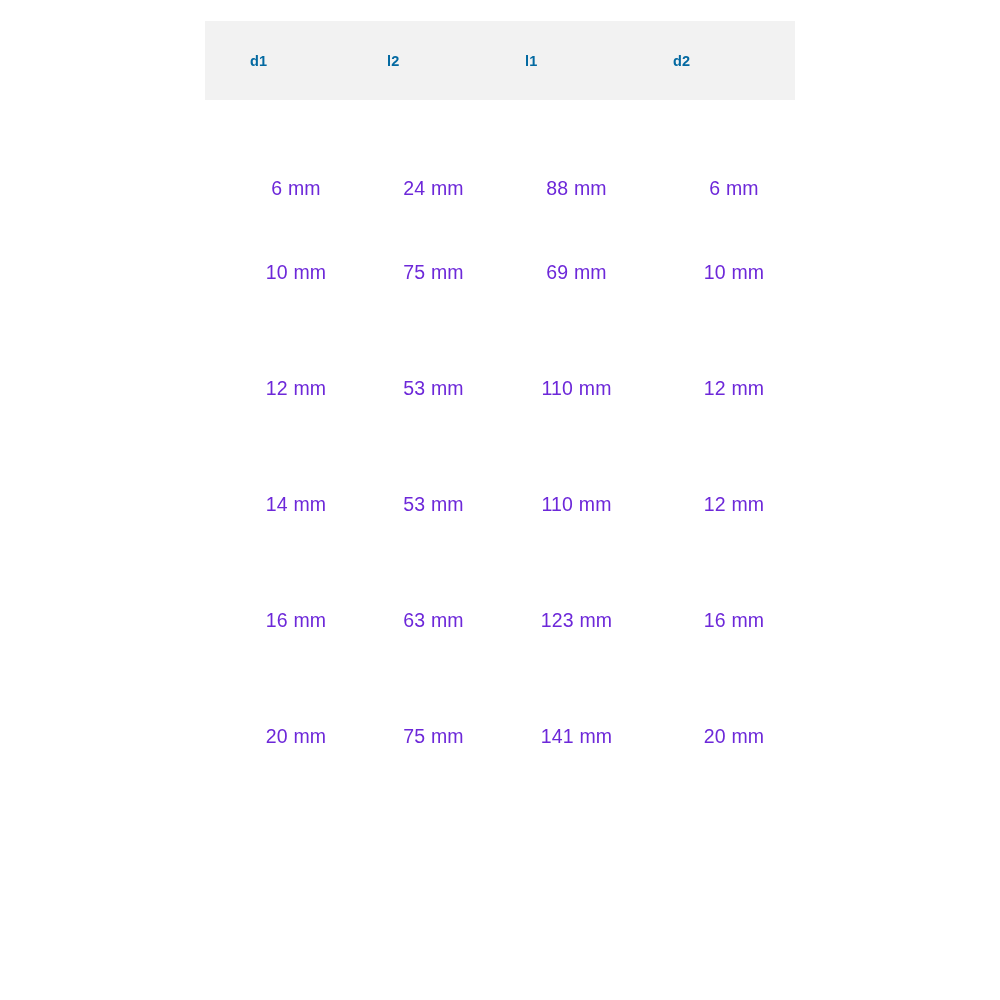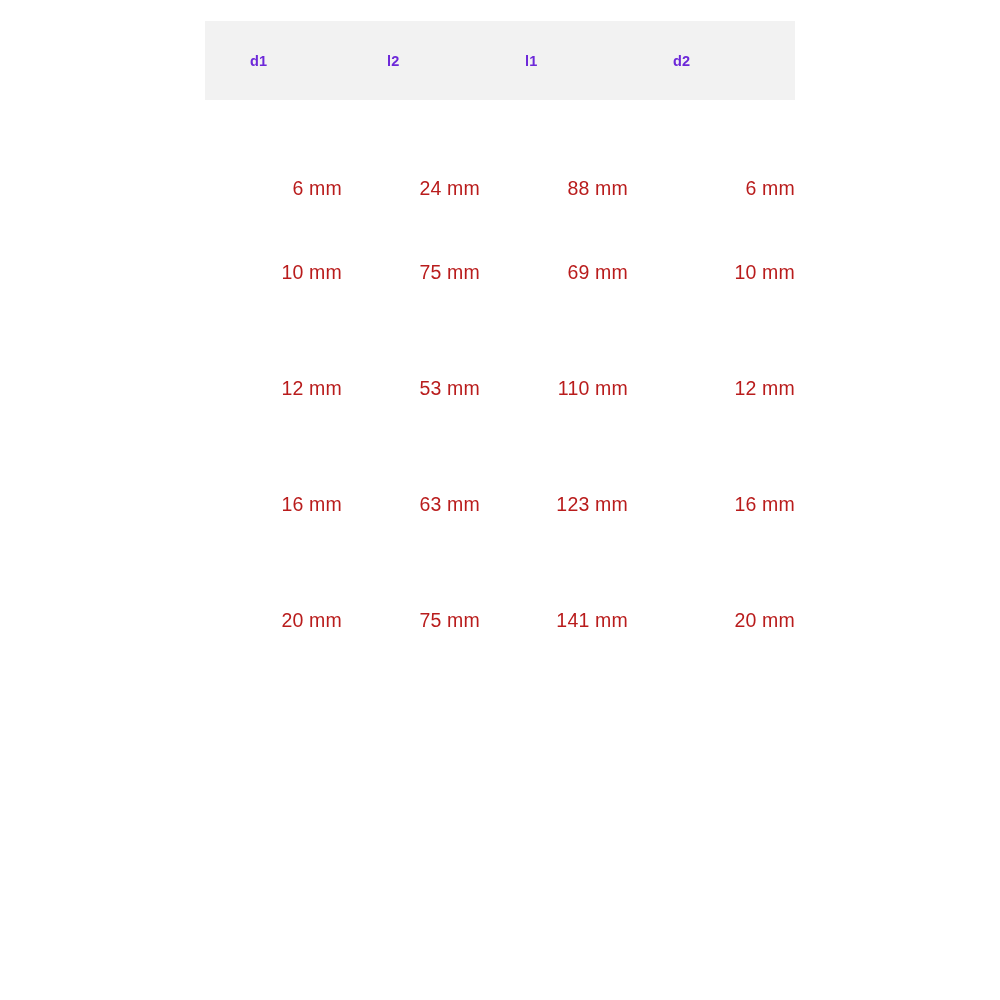--- a/index.html
+++ b/index.html
@@ -36,33 +36,33 @@
 
   thead th {
     height: 79px;
     padding: 0 0 0 45px;
     margin: 0;
     text-align: left;
     vertical-align: middle;
     font-size: 14.5px;
     font-weight: bold;
     letter-spacing: 0.1px;
-    color: #6d28d9;
+    color: #0369a1;
     box-sizing: border-box;
   }
 
   tbody td {
     height: 116px;
     padding: 0 0 0 45px;
-    text-align: right;
+    text-align: center;
     vertical-align: middle;
     font-size: 19.5px;
     font-weight: normal;
     letter-spacing: 0.2px;
-    color: #b91c1c;
+    color: #6d28d9;
     box-sizing: border-box;
     white-space: nowrap;
   }
 
   tbody tr:first-child td {
     height: 114px;
     vertical-align: bottom;
     padding-bottom: 14px;
   }
 </style>
@@ -97,20 +97,26 @@
       <td>69 mm</td>
       <td>10 mm</td>
     </tr>
     <tr>
       <td>12 mm</td>
       <td>53 mm</td>
       <td>110 mm</td>
       <td>12 mm</td>
     </tr>
     <tr>
+      <td>14 mm</td>
+      <td>53 mm</td>
+      <td>110 mm</td>
+      <td>12 mm</td>
+    </tr>
+    <tr>
       <td>16 mm</td>
       <td>63 mm</td>
       <td>123 mm</td>
       <td>16 mm</td>
     </tr>
     <tr>
       <td>20 mm</td>
       <td>75 mm</td>
       <td>141 mm</td>
       <td>20 mm</td>

